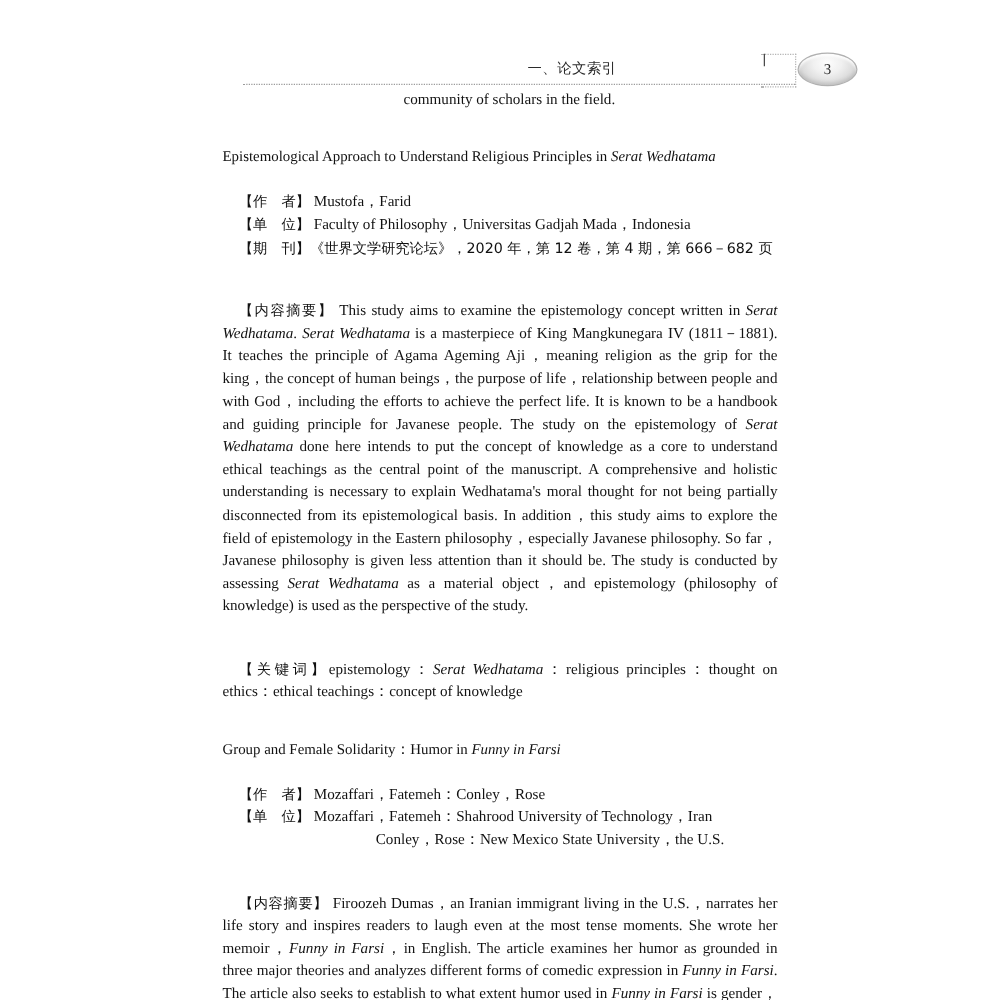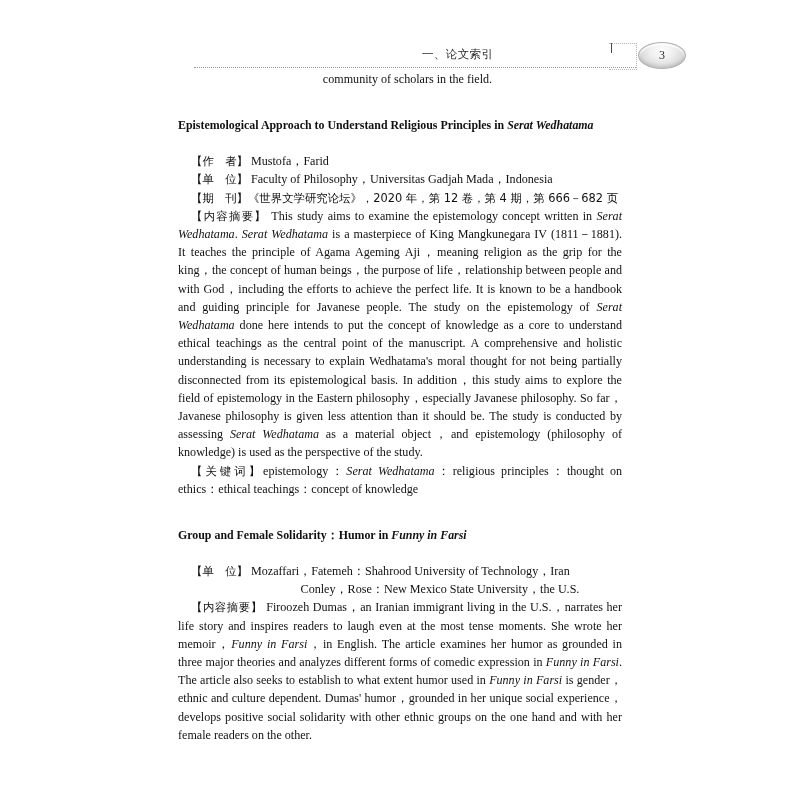--- a/index.html
+++ b/index.html
@@ -98,24 +98,24 @@
 
   p {
     margin: 0;
     font-size: 12.1px;
     line-height: 18.2px;
     text-align: justify;
     text-justify: inter-word;
   }
 
   .plain { text-align: center; margin-left: 15px; }
-  .indent1 { text-indent: 13px; }
+  .indent1 { text-indent: 13px; margin-top: 32px; }
 
   .entry-title {
-    font-weight: bold;
+    font-weight: normal;
     font-size: 11.9px;
     line-height: 18px;
     text-align: left;
     margin: 0;
   }
 
   .field {
     text-indent: 13px;
     text-align: left;
     font-size: 12.1px;
@@ -172,19 +172,20 @@
     <p class="field"><span class="lbl">【期　刊】</span><span class="cn">《世界文学研究论坛》，2020 年，第 12 卷，第 4 期，第 666－682 页</span></p>
     <p class="indent1"><span class="lbl">【内容摘要】</span> <span>This study aims to examine the epistemology concept written in <i>Serat Wedhatama</i>. <i>Serat Wedhatama</i> is a masterpiece of King Mangkunegara IV (1811－1881). It teaches the principle of Agama Ageming Aji，meaning religion as the grip for the king，the concept of human beings，the purpose of life，relationship between people and with God，including the efforts to achieve the perfect life. It is known to be a handbook and guiding principle for Javanese people. The study on the epistemology of <i>Serat Wedhatama</i> done here intends to put the concept of knowledge as a core to understand ethical teachings as the central point of the manuscript. A comprehensive and holistic understanding is necessary to explain Wedhatama's moral thought for not being partially disconnected from its epistemological basis. In addition，this study aims to explore the field of epistemology in the Eastern philosophy，especially Javanese philosophy. So far，Javanese philosophy is given less attention than it should be. The study is conducted by assessing <i>Serat Wedhatama</i> as a material object，and epistemology (philosophy of knowledge) is used as the perspective of the study.</span></p>
     <p class="indent1"><span class="lbl">【关键词】</span><span>epistemology：<i>Serat Wedhatama</i>：religious principles：thought on ethics：ethical teachings：concept of knowledge</span></p>
 
     <div class="gap-lg"></div>
 
     <p class="entry-title"><span>Group and Female Solidarity：Humor in </span><i>Funny in Farsi</i></p>
 
     <div class="gap-md"></div>
 
+    <p class="field"><span class="lbl">【作　者】</span> <span>Mozaffari，Fatemeh：Conley，Rose</span></p>
     <p class="field"><span class="lbl">【单　位】</span> <span>Mozaffari，Fatemeh：Shahrood University of Technology，Iran</span></p>
     <p class="field-cont">Conley，Rose：New Mexico State University，the U.S.</p>
     <p class="indent1"><span class="lbl">【内容摘要】</span> <span>Firoozeh Dumas，an Iranian immigrant living in the U.S.，narrates her life story and inspires readers to laugh even at the most tense moments. She wrote her memoir，<i>Funny in Farsi</i>，in English. The article examines her humor as grounded in three major theories and analyzes different forms of comedic expression in <i>Funny in Farsi</i>. The article also seeks to establish to what extent humor used in <i>Funny in Farsi</i> is gender，ethnic and culture dependent. Dumas' humor，grounded in her unique social experience，develops positive social solidarity with other ethnic groups on the one hand and with her female readers on the other.</span></p>
     <p class="indent1"></p>
 
   </div>
 </div>
 
 </body></html>

